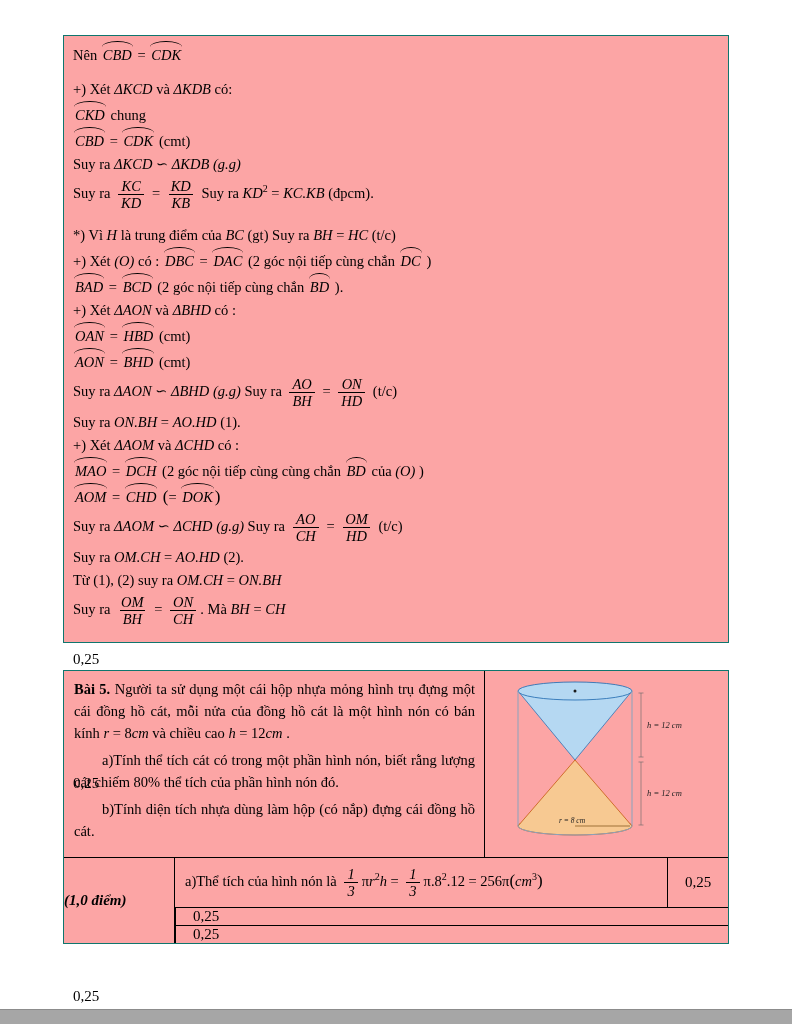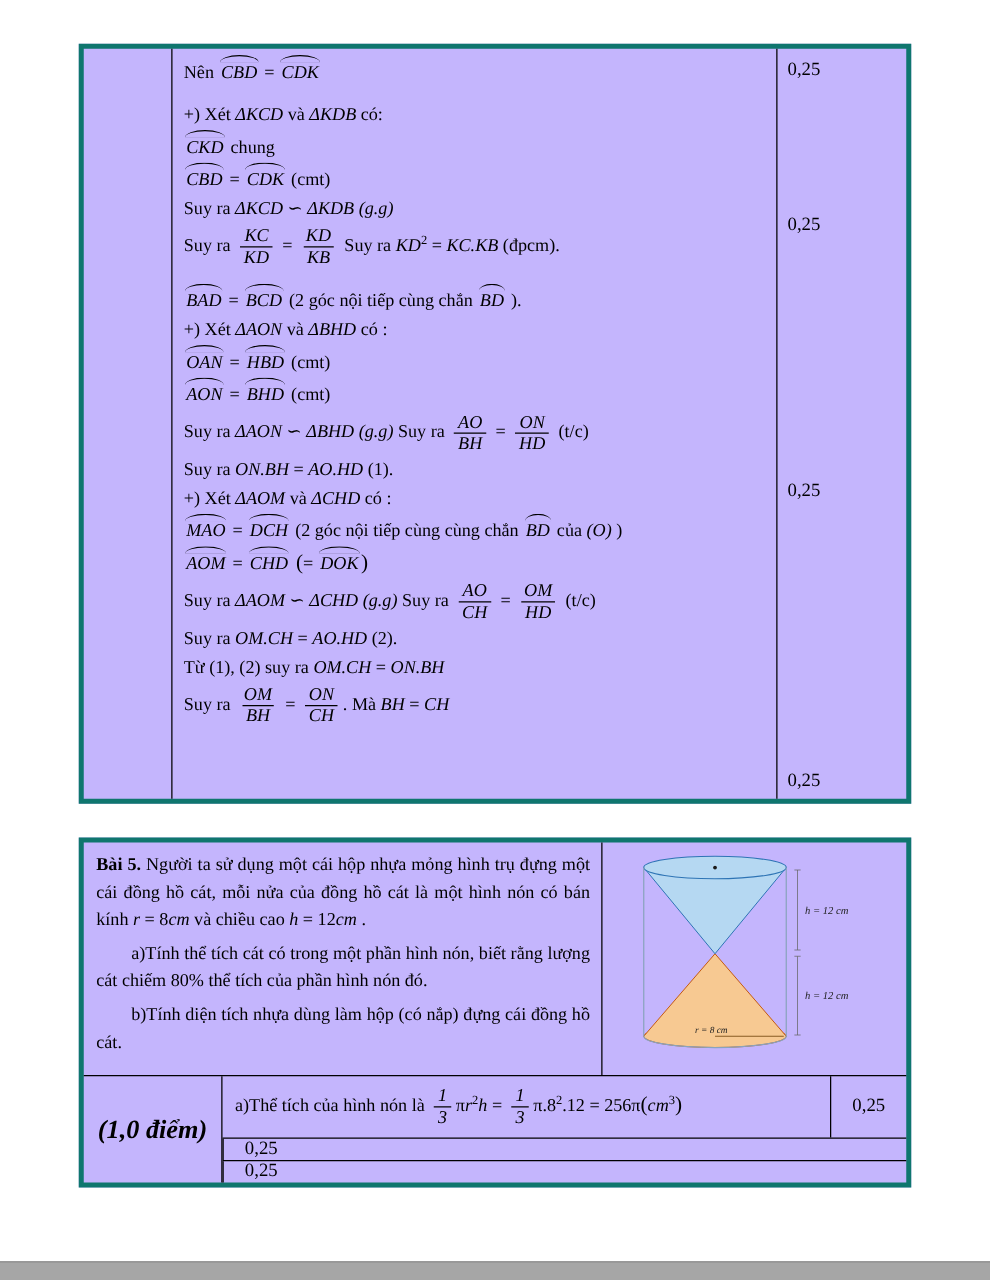--- a/index.html
+++ b/index.html
@@ -3,21 +3,21 @@
 <meta charset="utf-8">
 <style>
   * { box-sizing: border-box; margin: 0; padding: 0; }
   html, body { background: #ffffff; }
   body {
     width: 792px; height: 1024px; position: relative; overflow: hidden;
     font-family: "Liberation Serif", "DejaVu Serif", serif;
     font-size: 14.5px; color: #000;
   }
   .content { position: absolute; left: 63px; top: 35px; width: 666px; }
-  .tbl { border: 4px solid #0f766e; background: #c4b5fd; }
+  .tbl { border: 1px solid #0f766e; background: #fca5a5; flex-direction: column; }
 
   
   .proof { display: flex; min-height: 608px; }
   .proof .col-empty { width: 71px; border-right: 1px solid #000; }
   .proof .col-main { flex: 1; padding: 5px 8px 6px 9px; }
   .proof .col-score { width: 104px; border-left: 1px solid #000; position: relative; }
   .score { position: absolute; left: 8px; font-size: 15px; }
 
   
   .line { line-height: 23px; min-height: 23px; }
@@ -46,22 +46,22 @@
   .cell-text .para { margin-bottom: 5px; }
   .cell-text .indent { text-indent: 28px; }
   .cell-figure { width: 244px; border-left: 1px solid #000; display: flex;
                  align-items: center; justify-content: flex-end; padding: 3px; }
   .figtext text { font-family: "Liberation Serif", "DejaVu Serif", serif;
                   font-style: italic; font-size: 8.5px; fill: #222; }
   .figtext text.rlabel { font-size: 7.5px; }
 
   .row-sol { display: flex; }
   .cell-point { width: 111px; border-right: 1px solid #000; display: flex;
-                align-items: center; justify-content: center;
-                font-weight: bold; font-style: italic; font-size: 21px; }
+                align-items: center; 
+                font-weight: bold; font-style: italic; font-size: 15px; }
   .solrows { flex: 1; display: flex; flex-direction: column; }
   .solrow { display: flex; border-bottom: 1px solid #000; }
   .solrow:last-child { border-bottom: none; }
   .solcontent { flex: 1; padding: 6px 8px 6px 10px; display: flex; align-items: center; flex-wrap: wrap; }
   .solcontent .line { display: inline; }
   .solscore { width: 61px; border-left: 1px solid #000; display: flex;
               align-items: center; justify-content: center; font-size: 15px; }
 
   .page-gap { position: absolute; left: 0; right: 0; bottom: 0; height: 15px;
               background: #a6a6a6; border-top: 1px solid #8c8c8c; }
@@ -83,20 +83,22 @@
             <div class="line"><span class="arc">CBD</span><span> = </span><span class="arc">CDK</span><span>  (cmt)</span></div>
             <div class="line"><span>Suy ra </span><span class="mi">ΔKCD ∽ ΔKDB</span><span> </span><span class="mi">(g.g)</span></div>
             <div class="line"><span>Suy ra  </span><span class="frac">
                 <span class="num">KC</span>
                 <span class="den">KD</span>
               </span><span> = </span><span class="frac">
                 <span class="num">KD</span>
                 <span class="den">KB</span>
               </span><span>  Suy ra  </span><span class="mi">KD</span><span class="sup">2</span><span> = </span><span class="mi">KC.KB</span><span>  (đpcm).</span></div>
             <div class="line gap"></div>
+            <div class="line"><span> *) Vì  </span><span class="mi">H</span><span>  là trung điểm của  </span><span class="mi">BC</span><span>  (gt) Suy ra  </span><span class="mi">BH</span><span> = </span><span class="mi">HC</span><span> (t/c)</span></div>
+            <div class="line"><span>+) Xét </span><span class="mi">(O)</span><span> có : </span><span class="arc">DBC</span><span> = </span><span class="arc">DAC</span><span>  (2 góc nội tiếp cùng chắn  </span><span class="arc">DC</span><span> )</span></div>
             <div class="line"><span class="arc">BAD</span><span> = </span><span class="arc">BCD</span><span>  (2 góc nội tiếp cùng chắn  </span><span class="arc">BD</span><span> ).</span></div>
             <div class="line"><span>+) Xét </span><span class="mi">ΔAON</span><span>  và </span><span class="mi">ΔBHD</span><span> có :</span></div>
             <div class="line"><span class="arc">OAN</span><span> = </span><span class="arc">HBD</span><span>  (cmt)</span></div>
             <div class="line"><span class="arc">AON</span><span> = </span><span class="arc">BHD</span><span>  (cmt)</span></div>
             <div class="line"><span>Suy ra </span><span class="mi">ΔAON ∽ ΔBHD</span><span> </span><span class="mi">(g.g)</span><span>  Suy ra  </span><span class="frac">
                 <span class="num">AO</span>
                 <span class="den">BH</span>
               </span><span> = </span><span class="frac">
                 <span class="num">ON</span>
                 <span class="den">HD</span>

